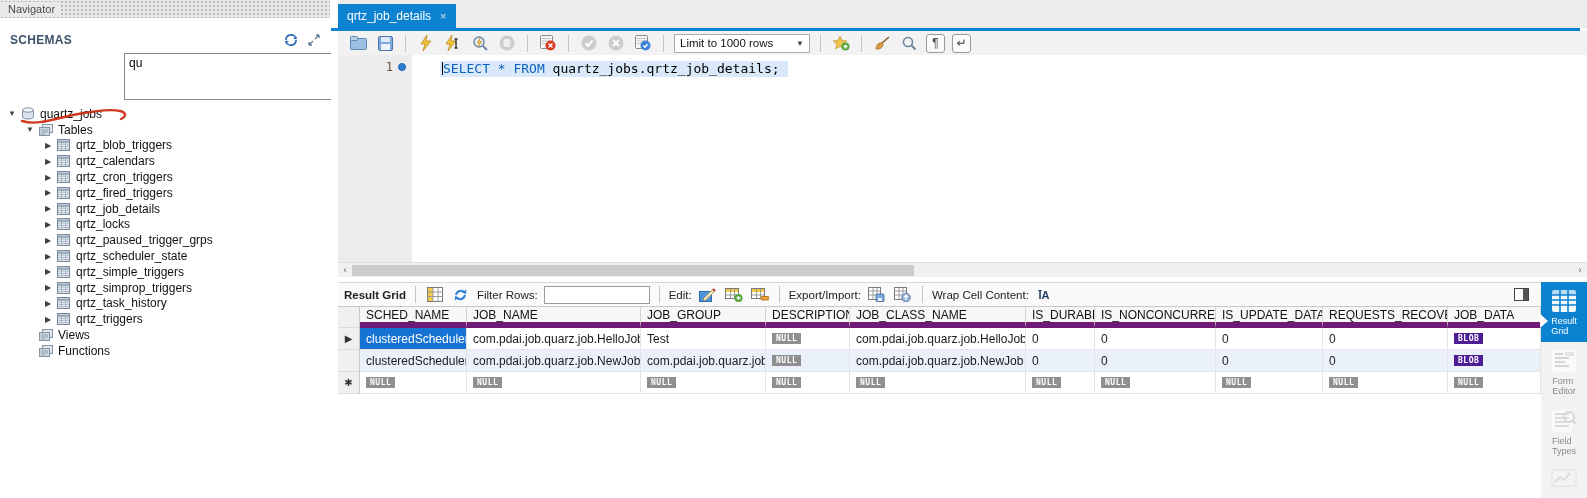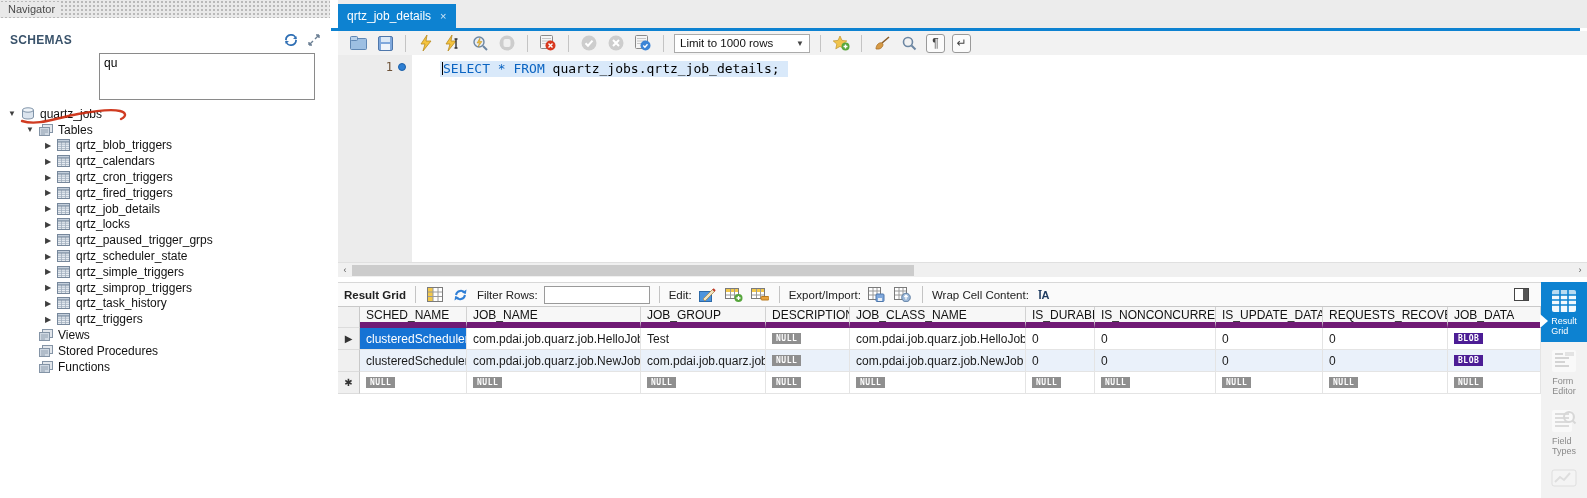--- a/index.html
+++ b/index.html
@@ -11,21 +11,21 @@
   .navigator{ position:absolute; left:0; top:0; width:330px; height:498px; background:#fff; }
   .nav-titlebar{ position:absolute; left:0; top:0; width:330px; height:18px;
      background-color:#e9e9e9;
      background-image:radial-gradient(circle,#b9b9b9 0.8px,transparent 0.9px);
      background-size:4px 4px; display:flex; align-items:center; }
   .nav-title{ font-size:11px; color:#4a4a4a; background:#e9e9e9; padding:1px 6px 1px 8px; }
   .schemas-row{ position:absolute; left:0; top:30px; width:330px; height:20px;
      display:flex; align-items:center; padding:0 10px; }
   .schemas-label{ font-weight:bold; font-size:12px; color:#3a536b; letter-spacing:0.3px; }
   .schemas-icons{ margin-left:auto; display:flex; gap:10px; align-items:center; }
-  .schema-search{ position:absolute; left:99px; top:53px; width:216px; height:47px;
+  .schema-search{ position:absolute; left:124px; top:53px; width:216px; height:47px;
      border:1px solid #8a8a8a; background:#fff; font-family:"Liberation Sans",sans-serif;
      font-size:12px; padding:2px 4px; resize:none; outline:none; overflow:hidden; }
 
   .tree{ position:absolute; left:0; top:106px; width:330px; }
   .tree-row{ position:relative; display:flex; align-items:center; height:15.8px; font-size:12px; color:#111; }
   .tree-arrow{ width:14px; text-align:center; font-size:8px; color:#3f3f3f; flex:none; }
   .tree-icon{ width:17px; height:13px; flex:none; display:flex; align-items:center; justify-content:center; }
   .tree-label{ padding-left:4px; white-space:nowrap; }
   .annotation-svg{ position:absolute; left:16px; top:-4px; pointer-events:none; }
 
@@ -305,31 +305,20 @@
         </div>
         <div class="tree-row" style="padding-left: 23px;">
           <span class="tree-arrow"></span>
           <span class="tree-icon">
             <svg width="14" height="12" viewBox="0 0 14 12">
               <rect x="3.5" y="0.5" width="10" height="8" fill="#e3e7ec" stroke="#8494a6"></rect>
               <rect x="0.5" y="3.5" width="10" height="8" fill="#cfd8e2" stroke="#8494a6"></rect>
               <path d="M2 6h7M2 8h7M2 10h4" stroke="#8494a6" stroke-width="0.8"></path>
             </svg>
           </span>
-          <span class="tree-label">Stored Procedures</span>
-        </div>
-        <div class="tree-row" style="padding-left: 23px;">
-          <span class="tree-arrow"></span>
-          <span class="tree-icon">
-            <svg width="14" height="12" viewBox="0 0 14 12">
-              <rect x="3.5" y="0.5" width="10" height="8" fill="#e3e7ec" stroke="#8494a6"></rect>
-              <rect x="0.5" y="3.5" width="10" height="8" fill="#cfd8e2" stroke="#8494a6"></rect>
-              <path d="M2 6h7M2 8h7M2 10h4" stroke="#8494a6" stroke-width="0.8"></path>
-            </svg>
-          </span>
           <span class="tree-label">Functions</span>
         </div>
       </div>
   </div>
 
   <div class="main">
 
     <div class="tabbar">
       <div class="tab">
         <span>qrtz_job_details</span>

